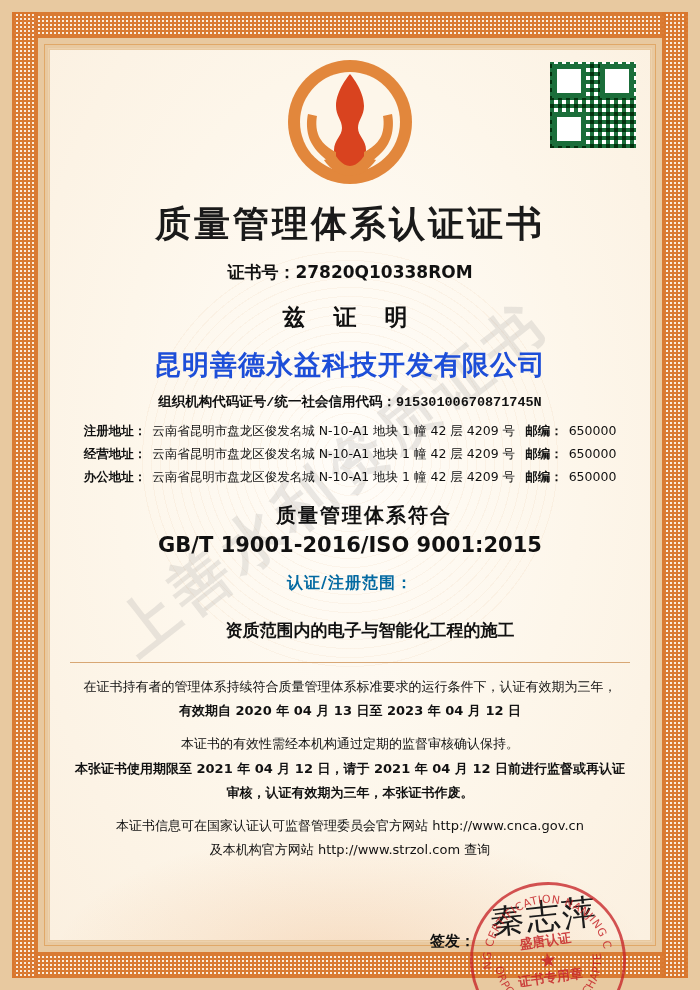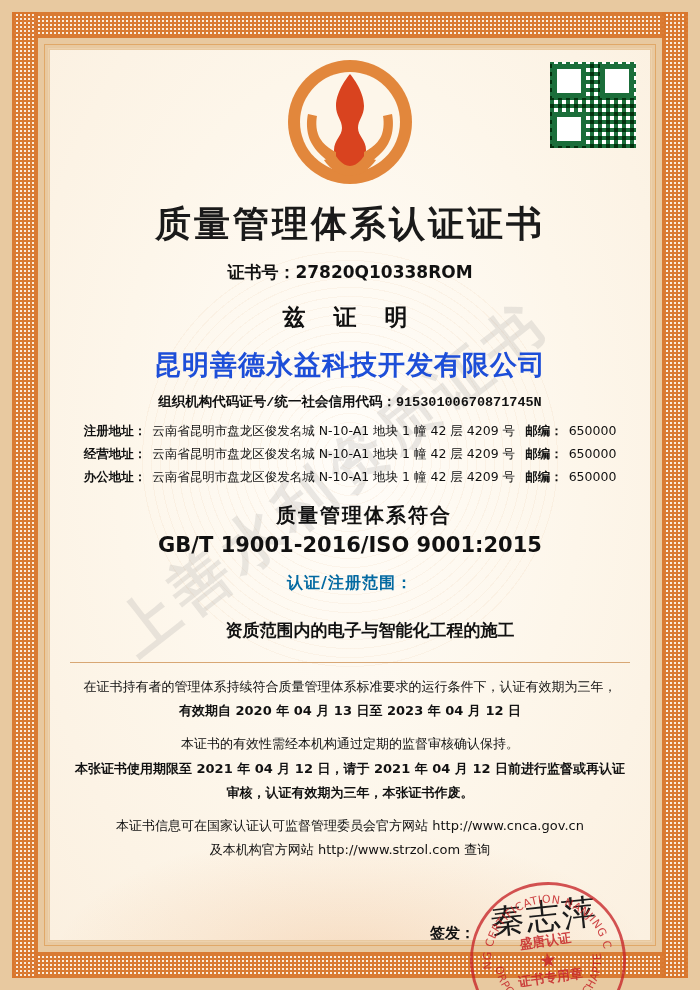--- a/index.html
+++ b/index.html
@@ -277,21 +277,21 @@
   .terms .sp { margin-top: 9px; text-align: center; }
 
   .sign-row {
     margin-top: 14px;
     position: relative;
     height: 96px;
   }
   .sign-label {
     position: absolute;
     left: 380px;
-    top: 48px;
+    top: 56px;
     font-size: 15px;
     font-weight: bold;
     font-family: "DejaVu Sans", sans-serif;
     color: #111;
   }
   .signature {
     position: absolute;
     left: 440px;
     top: 18px;
     font-size: 34px;

